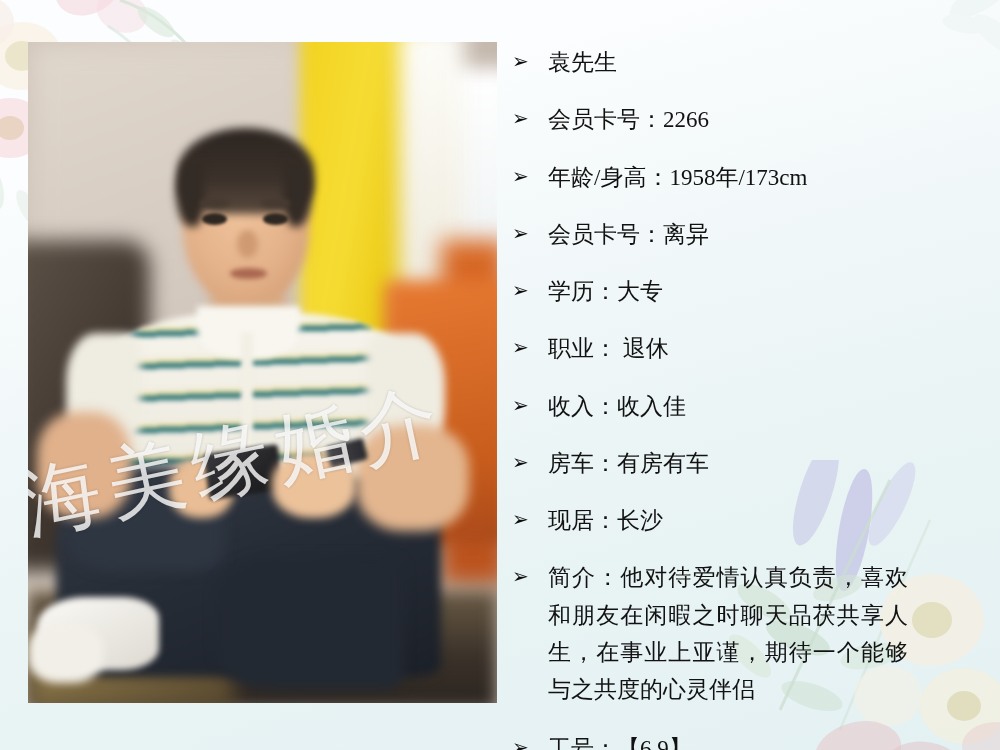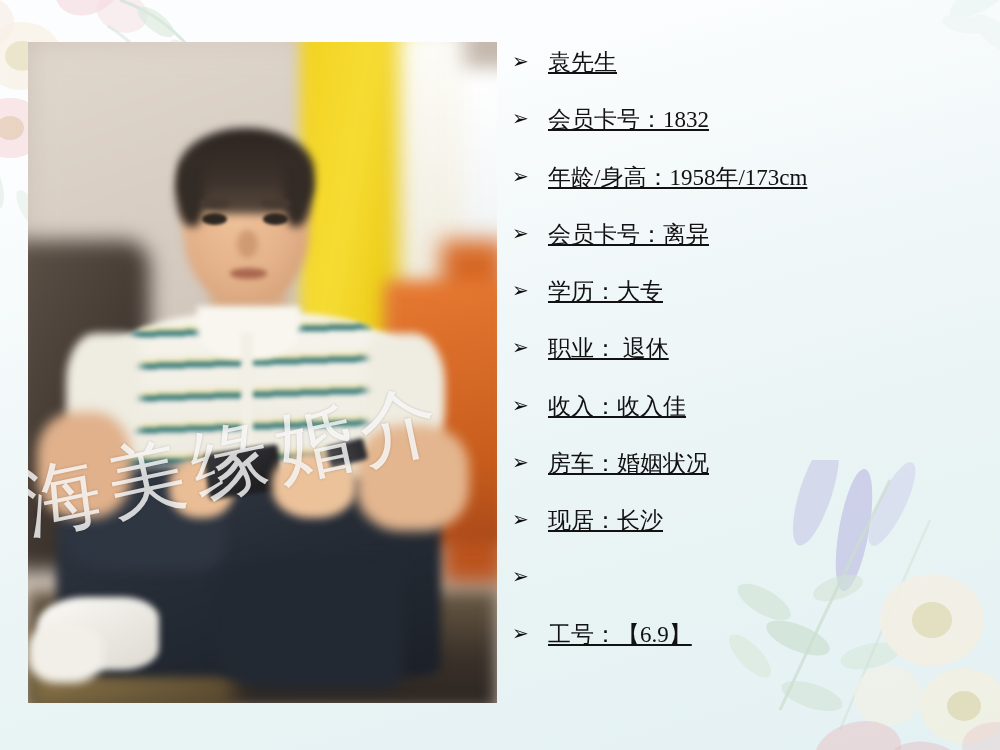--- a/index.html
+++ b/index.html
@@ -150,21 +150,21 @@
     line-height:1.62;
     color:#121212;
     font-family:"Liberation Serif","DejaVu Serif",serif;
   }
   .info-item .bullet {
     flex:0 0 auto; width:36px;
     font-size:20px; color:#0d0d0d;
     line-height:1.72;
     text-align:left;
   }
-  .info-item .itext { flex:1 1 auto;text-decoration:underline; }
+  .info-item .itext { flex:1 1 auto; }
   #item-bio { margin-bottom:22px; }
   #item-bio .itext { max-width:360px; text-align:justify; }
 </style>
 </head>
 <body>
 
 <svg class="deco" id="deco-tl" viewBox="0 0 250 290">
   <g opacity="0.8">
     <ellipse cx="118" cy="28" rx="34" ry="26" fill="#f0bfc8" opacity=".55" transform="rotate(-25 118 28)"></ellipse>
     <ellipse cx="152" cy="52" rx="26" ry="20" fill="#f3cdd3" opacity=".5" transform="rotate(20 152 52)"></ellipse>
@@ -279,21 +279,21 @@
 
 <ul id="info-list">
 
   <li class="info-item" id="item-name">
     <span class="bullet">➢</span>
     <span class="itext">袁先生</span>
   </li>
 
   <li class="info-item" id="item-card">
     <span class="bullet">➢</span>
-    <span class="itext">会员卡号：1832</span>
+    <span class="itext">会员卡号：2266</span>
   </li>
 
   <li class="info-item" id="item-age">
     <span class="bullet">➢</span>
     <span class="itext">年龄/身高：1958年/173cm</span>
   </li>
 
   <li class="info-item" id="item-marital">
     <span class="bullet">➢</span>
     <span class="itext">会员卡号：离异</span>
@@ -309,30 +309,31 @@
     <span class="itext">职业： 退休</span>
   </li>
 
   <li class="info-item" id="item-income">
     <span class="bullet">➢</span>
     <span class="itext">收入：收入佳</span>
   </li>
 
   <li class="info-item" id="item-housecar">
     <span class="bullet">➢</span>
-    <span class="itext">房车：婚姻状况</span>
+    <span class="itext">房车：有房有车</span>
   </li>
 
   <li class="info-item" id="item-residence">
     <span class="bullet">➢</span>
     <span class="itext">现居：长沙</span>
   </li>
 
   <li class="info-item" id="item-bio">
     <span class="bullet">➢</span>
+    <span class="itext">简介：他对待爱情认真负责，喜欢和朋友在闲暇之时聊天品茯共享人生，在事业上亚谨，期待一个能够与之共度的心灵伴侣</span>
   </li>
 
   <li class="info-item" id="item-staff">
     <span class="bullet">➢</span>
     <span class="itext">工号：【6.9】</span>
   </li>
 
 </ul>
 
 </body></html>

